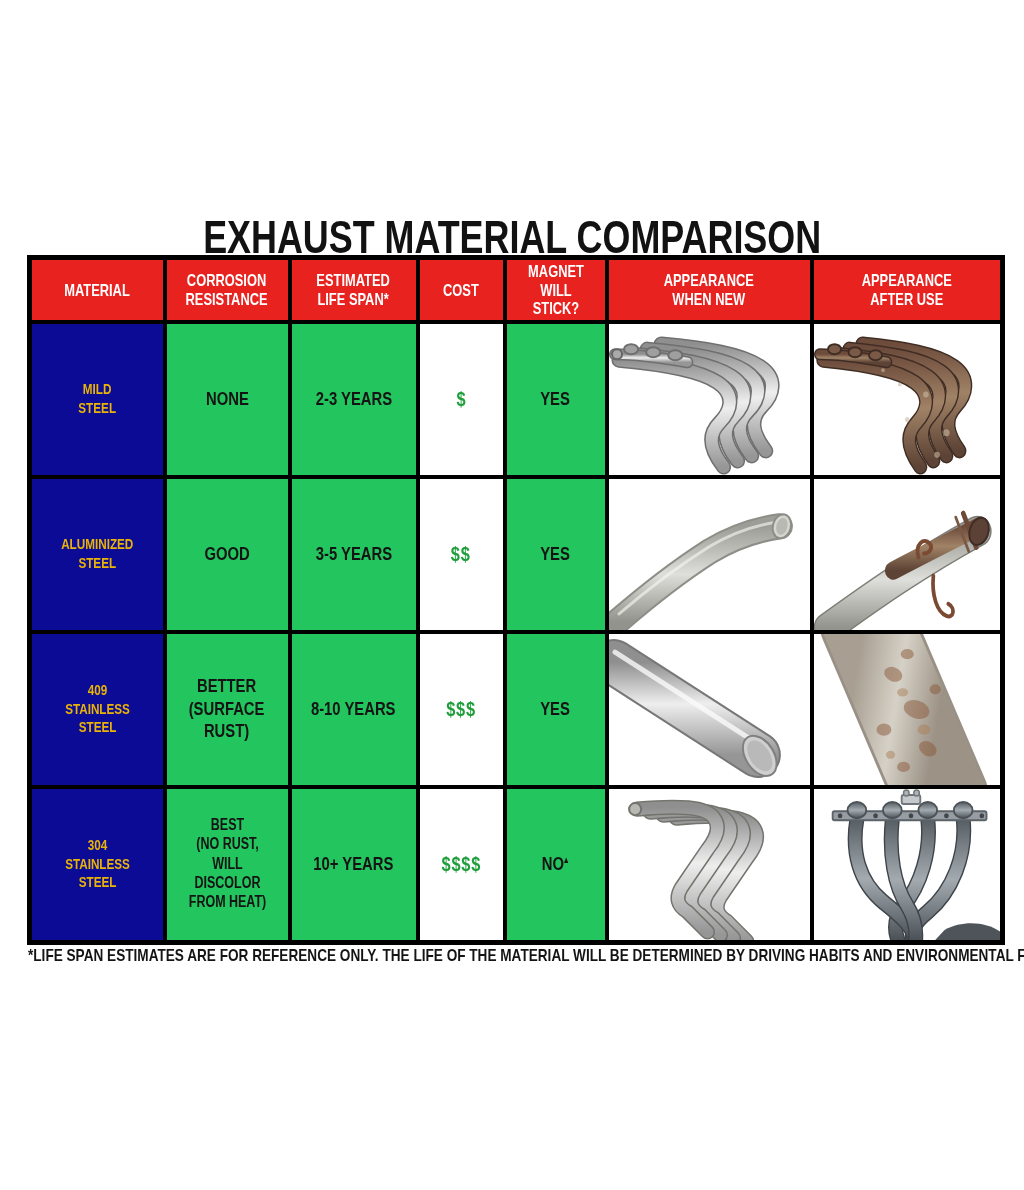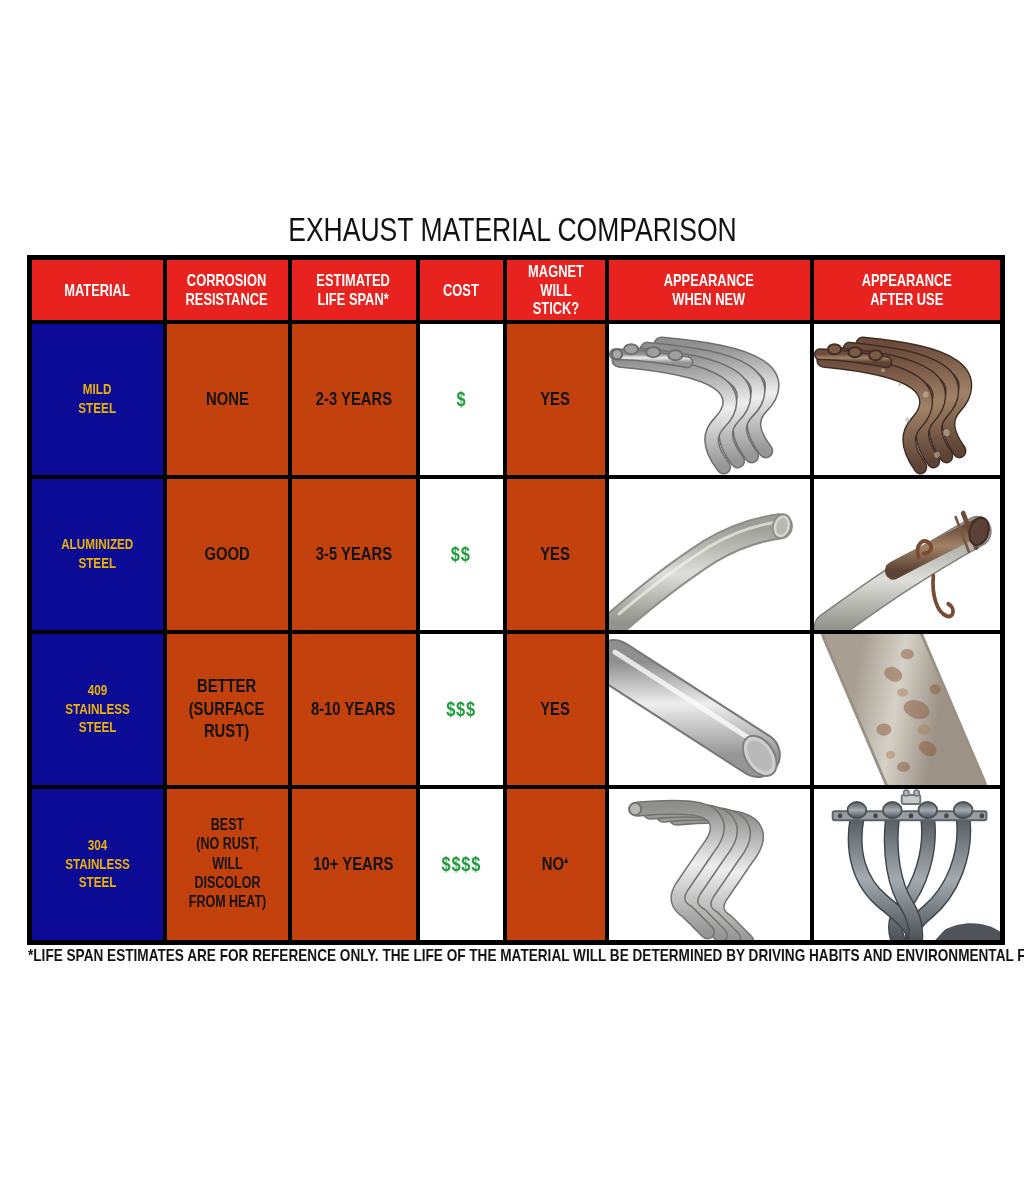--- a/index.html
+++ b/index.html
@@ -3,33 +3,33 @@
 <meta charset="utf-8">
 <style>
   html,body { margin:0; padding:0; background:#ffffff; }
   .page {
     position:relative; width:1024px; height:1190px; background:#ffffff; overflow:hidden;
     font-family:"Liberation Sans","DejaVu Sans",sans-serif; color:#111;
   }
   .cx { display:inline-block; transform:scaleX(.78); transform-origin:50% 50%; white-space:pre-line; }
   .title {
     position:absolute; top:210px; left:0; right:0; text-align:center;
-    font-size:34px; font-weight:400; color:#121212; letter-spacing:0;
+    font-size:46px; font-weight:700; color:#121212; letter-spacing:0;
   }
   table.cmp {
     position:absolute; left:27px; top:255px; width:973px;
     border-collapse:collapse; table-layout:fixed;
     border:5px solid #000;
   }
   table.cmp td, table.cmp th { border:4px solid #000; text-align:center; vertical-align:middle; padding:0; }
   tr.hdr { height:64px; }
   tr.datarow { height:155px; }
   th.hcell { background:#e8221f; color:#fff; font-size:16.5px; font-weight:700; line-height:1.12; }
   td.mat   { background:#0b0b96; color:#eab308; font-size:15px; font-weight:700; line-height:1.25; }
-  td.val   { background:#c2410c; color:#141414; font-size:19px; font-weight:700; line-height:1.2; }
+  td.val   { background:#22c55e; color:#141414; font-size:19px; font-weight:700; line-height:1.2; }
   td.cost  { background:#fff; color:#1f9e3b; font-size:21px; font-weight:700; letter-spacing:1px; }
   td.img   { background:#fff; padding:0; }
   td.img svg { display:block; width:100%; height:151px; }
   sup.mk { font-size:11px; vertical-align:7px; }
   .fnwrap { position:absolute; left:28px; top:944px; width:968px; text-align:left; }
   .fn { font-size:17px; font-weight:700; color:#141414; line-height:1.45; white-space:nowrap; }
   .fn .cx { transform:scaleX(.8); transform-origin:0 50%; white-space:nowrap; }
   .fn2 .fnm { font-size:11px; vertical-align:5px; }
   .defs { position:absolute; width:0; height:0; }
 </style>

